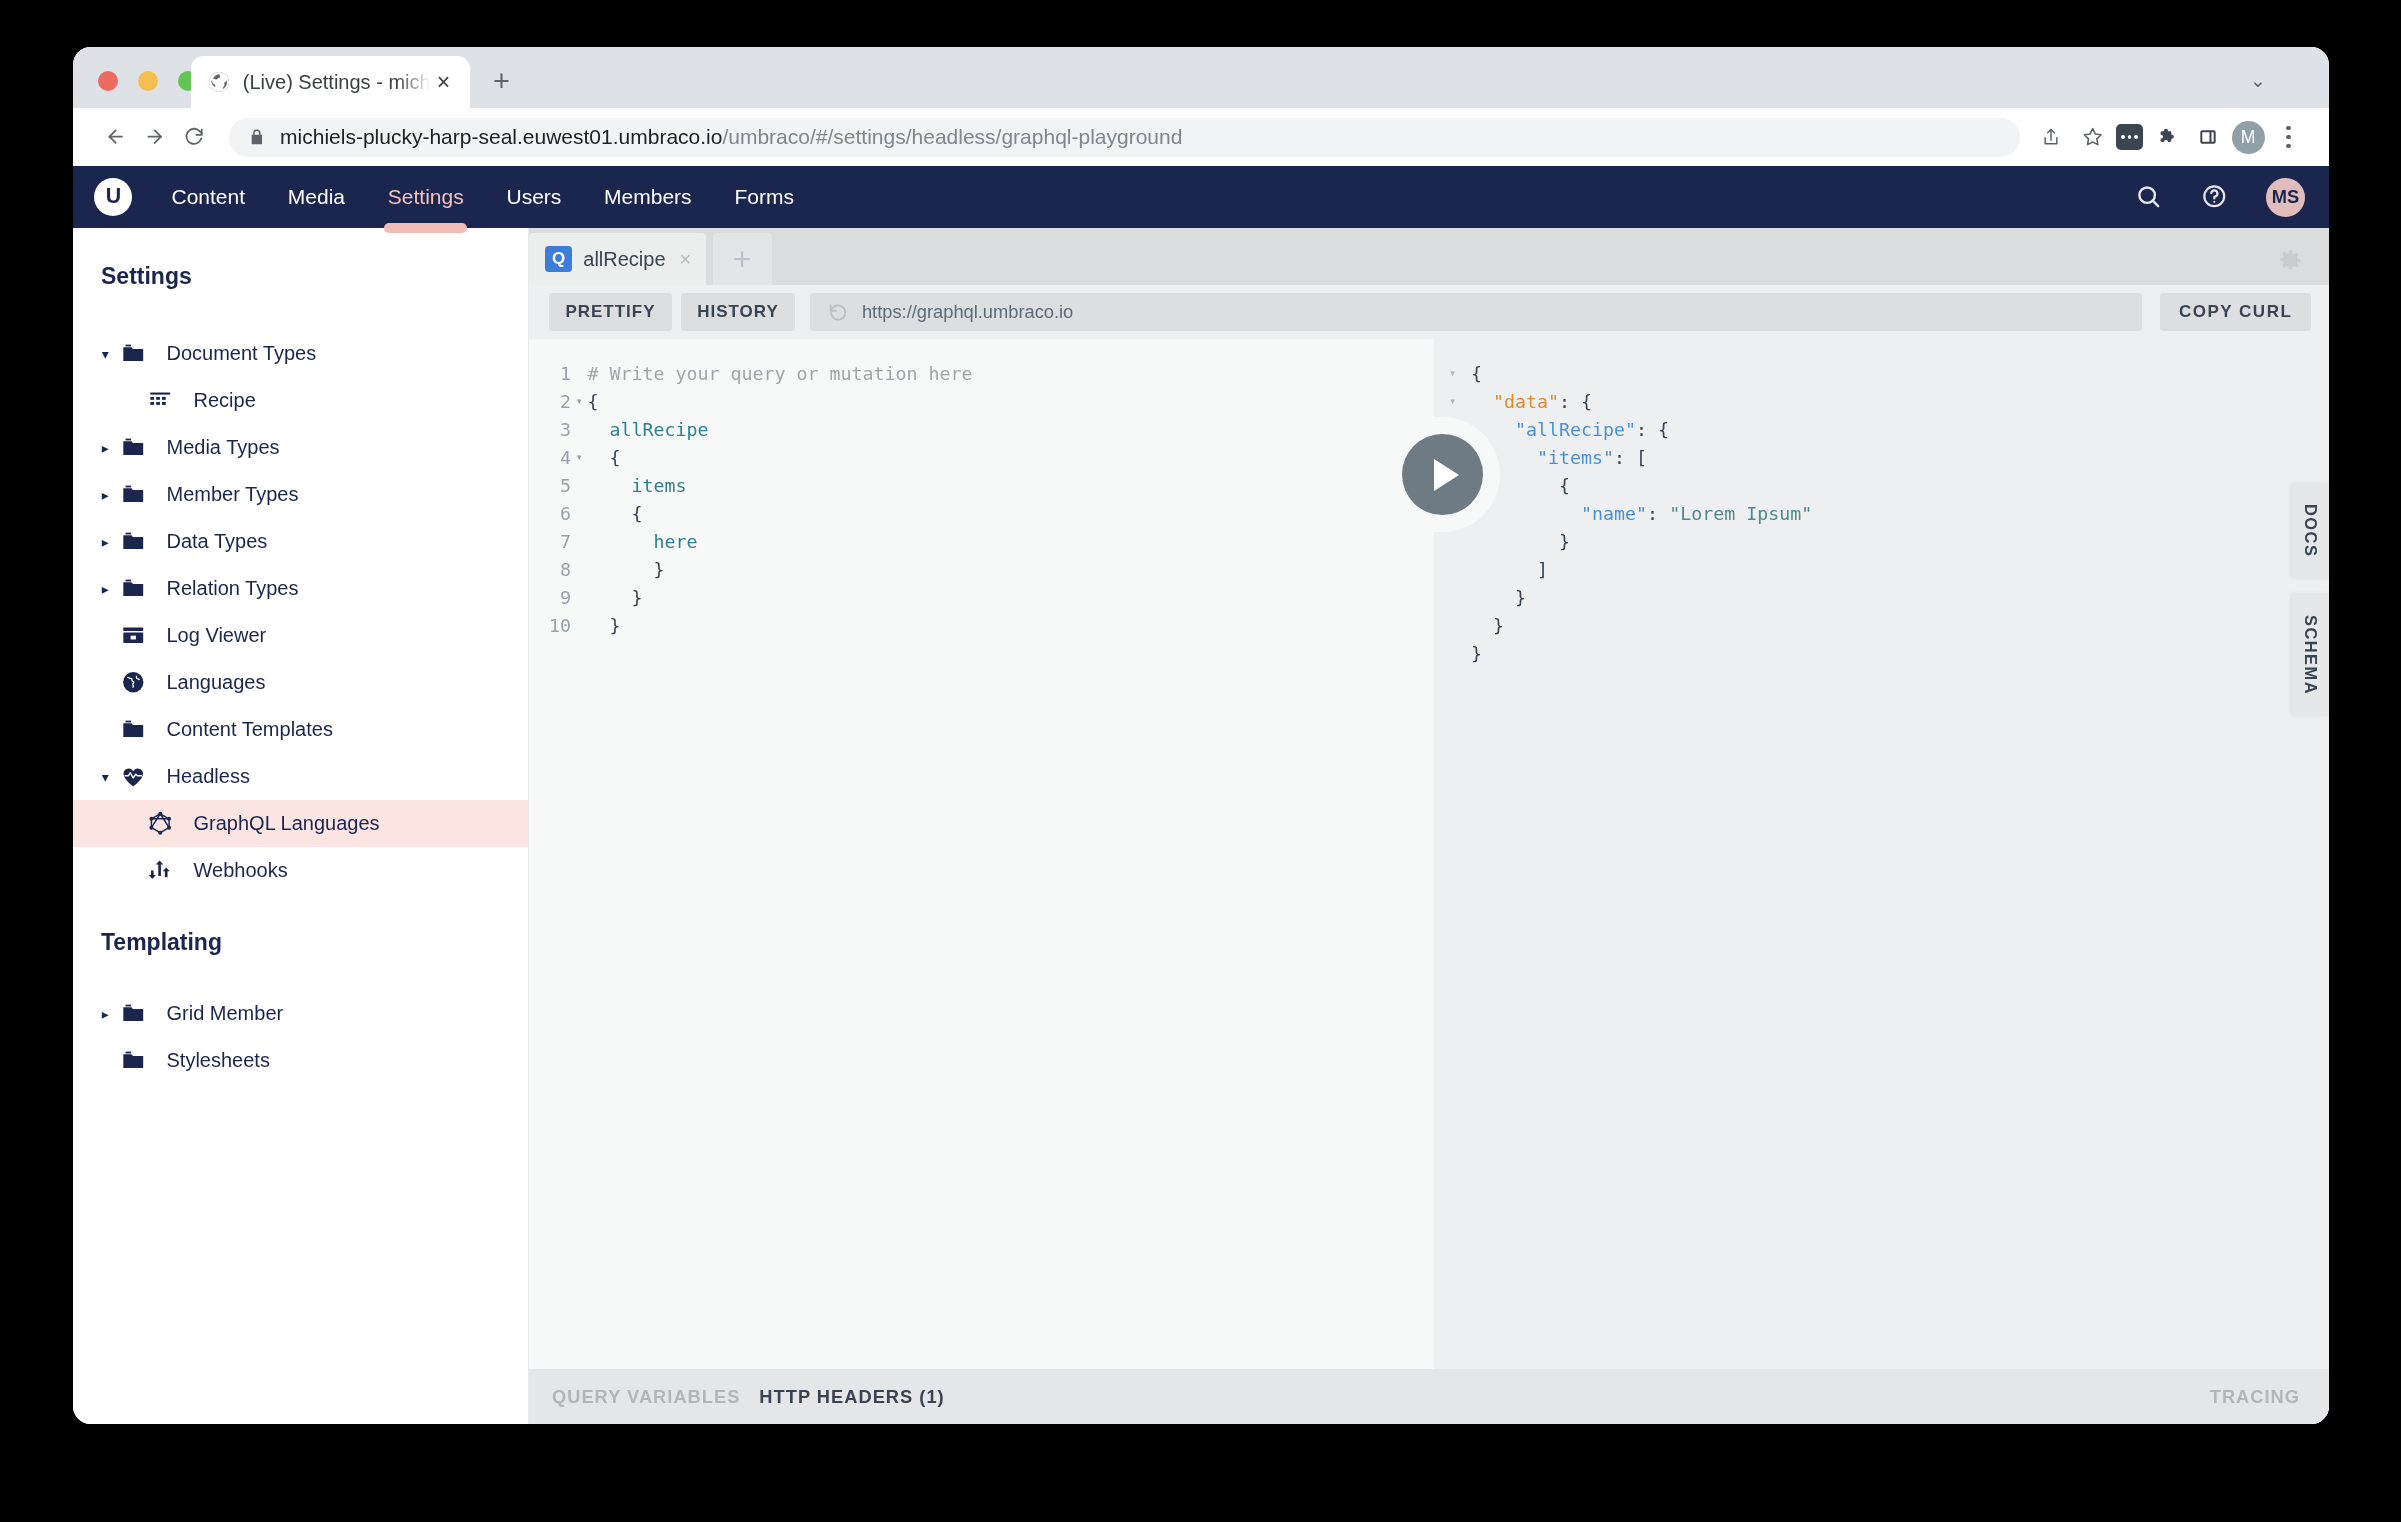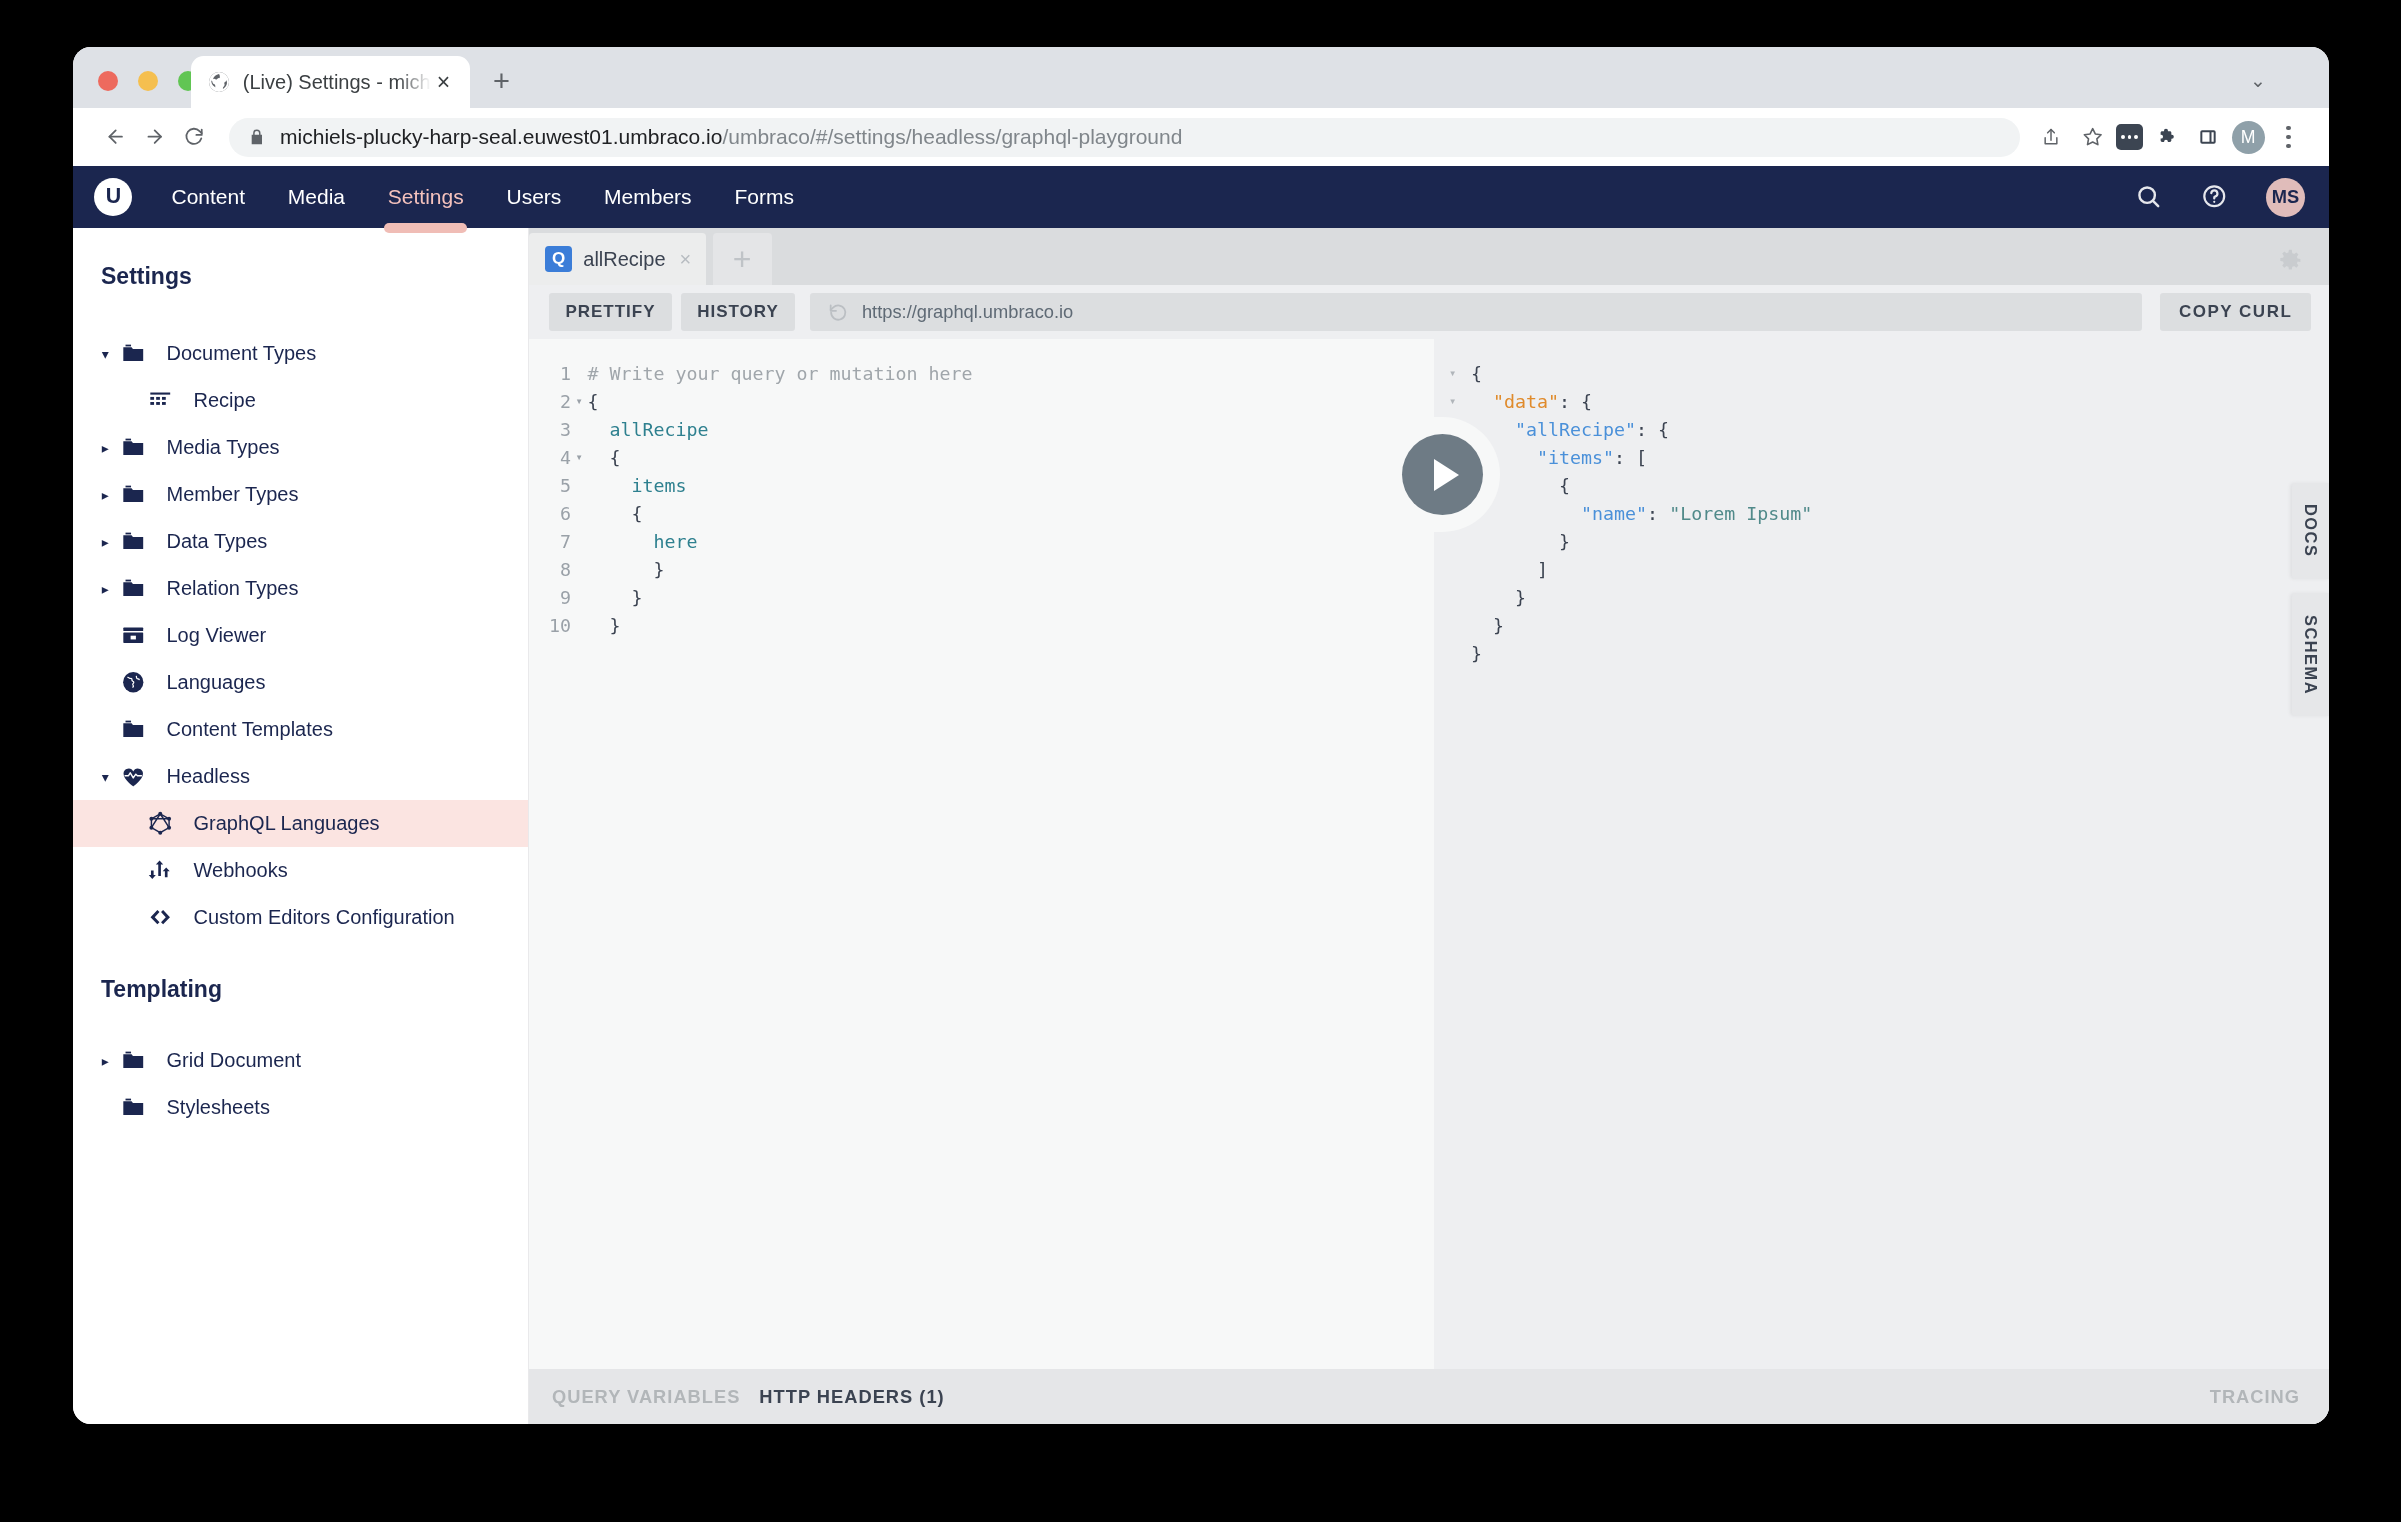--- a/index.html
+++ b/index.html
@@ -645,44 +645,32 @@
                 <svg viewBox="0 0 24 24" width="26.5" height="26.5">
                   <g fill="#1b264f">
                     <path d="M11.4 3.2l3.3 3.6h-2.1v10.4h-2.4V6.8H8z"></path>
                     <path d="M17.4 9.4l3.2 3.5h-2v5.4h-2.4v-5.4h-2z"></path>
                     <path d="M6 12.2v4.2h2l-3.2 3.5-3.2-3.5h2v-4.2z"></path>
                   </g>
                 </svg>
               </span>
               <span>Webhooks</span>
             </div>
-            <div class="tnode indent">
-              <span class="caret"></span>
-              <span class="ticon">
-                <svg viewBox="0 0 24 24" width="26.5" height="26.5">
-                  <g fill="#1b264f">
-                    <path d="M9.4 5.4L3.2 11.9l6.2 6.5 1.9-1.9-4.3-4.6 4.3-4.6z"></path>
-                    <path d="M14.6 5.4l6.2 6.5-6.2 6.5-1.9-1.9 4.3-4.6-4.3-4.6z"></path>
-                  </g>
-                </svg>
-              </span>
-              <span>Custom Editors Configuration</span>
-            </div>
           </div>
         <div class="tree-group-title">Templating</div>
         <div id="tree-group-items">
             <div class="tnode">
               <span class="caret">▸</span>
               <span class="ticon">
                 <svg viewBox="0 0 24 24" width="26.5" height="26.5">
                   <path d="M3 6.5h7.5l1.2 1.6H21V19H3z" fill="#1b264f"></path>
                   <path d="M5 4.2h5v1.6H5z" fill="#1b264f"></path>
                 </svg>
               </span>
-              <span>Grid Document</span>
+              <span>Grid Member</span>
             </div>
             <div class="tnode">
               <span class="caret"></span>
               <span class="ticon">
                 <svg viewBox="0 0 24 24" width="26.5" height="26.5">
                   <path d="M3 6.5h7.5l1.2 1.6H21V19H3z" fill="#1b264f"></path>
                   <path d="M5 4.2h5v1.6H5z" fill="#1b264f"></path>
                 </svg>
               </span>
               <span>Stylesheets</span>

